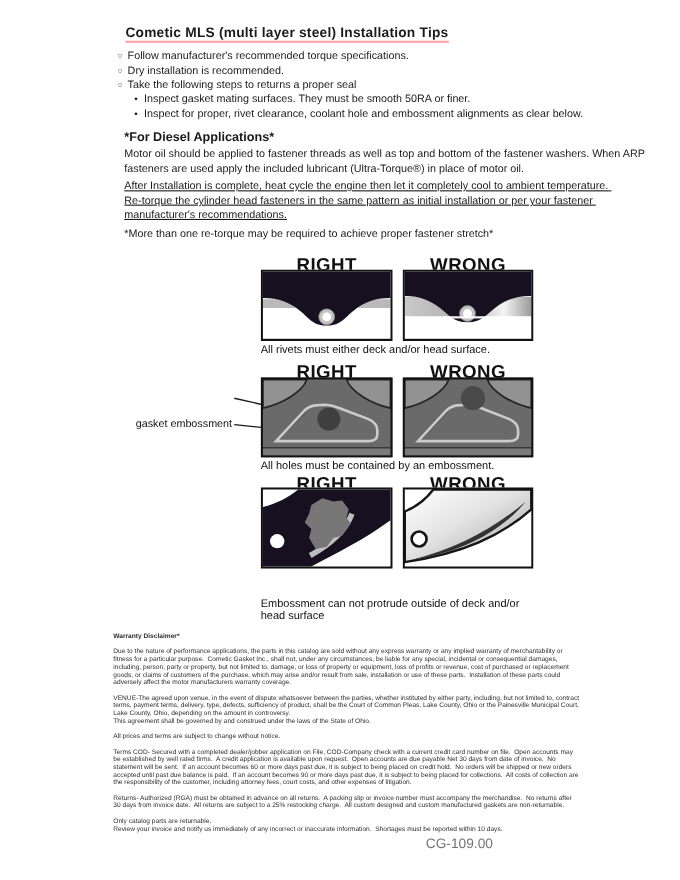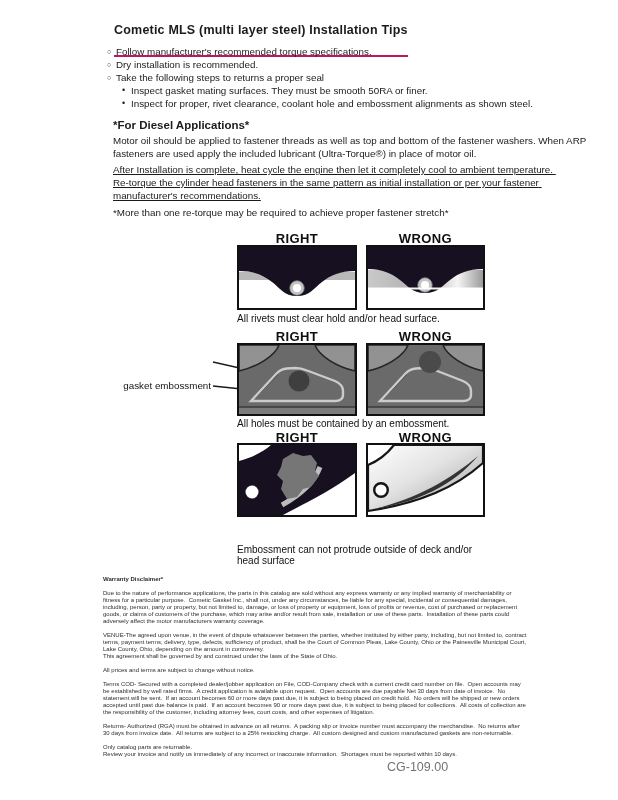--- a/index.html
+++ b/index.html
@@ -4,33 +4,33 @@
 <style>
   * { margin:0; padding:0; box-sizing:border-box; }
   html,body { background:#ffffff; }
   .page {
     position:relative; width:618px; height:800px; background:#fff;
     font-family:"Liberation Sans", sans-serif; color:#1b1b1b; overflow:hidden;
   }
   .abs { position:absolute; }
   .title {
     left:114px; top:23px; font-size:12.5px; font-weight:bold;
-    border-bottom:2px solid #be185d; padding-bottom:18px; letter-spacing:.2px;
+    border-bottom:2px solid #fca5a5; padding-bottom:0; letter-spacing:.2px;
   }
   .bullets { left:107px; top:45px; font-size:9.8px; line-height:13px; }
   .bullet-row { display:flex; align-items:flex-start; }
   .bullet-glyph { width:9px; font-size:7px; line-height:13px; flex:0 0 9px; }
   .sub { margin-left:15px; }
   .sub .bullet-glyph { font-size:9px; }
   .section-heading { left:113px; top:119px; font-size:11.5px; font-weight:bold; }
   .para { font-size:9.8px; line-height:13px; white-space:pre-wrap; }
   .p1 { left:113px; top:134px; width:478px; }
   .p2 { left:113px; top:163px; width:455px;text-decoration:underline; }
   .note { left:113px; top:206px; width:478px; }
-  .dg-header { font-size:13px; font-weight:bold; text-align:center; letter-spacing:.4px; color:#101010; }
+  .dg-header { font-size:17px; font-weight:bold; text-align:center; letter-spacing:.4px; color:#101010; }
   .caption { font-size:10px; color:#101010; line-height:11px; }
   .panel { display:block; }
   .warranty { left:103px; top:576px; width:424px; font-size:6px; line-height:7px; color:#2e2e2e; }
   .warranty .w-head { font-weight:bold; margin-bottom:7px; }
   .warranty .w-para { white-space:pre-wrap; margin-bottom:7px; }
   .warranty .w-line { white-space:pre-wrap; }
   .footer-code { left:387px; top:760px; font-size:12.5px; color:#737373; }
   .dg-label { font-size:9.8px; line-height:11px; text-align:right; width:123px; color:#141414; }
 </style>
 </head>
@@ -52,21 +52,21 @@
     <div class="bullet-row">
       <span class="bullet-glyph">○</span>
       <span>Take the following steps to returns a proper seal</span>
     </div>
     <div class="bullet-row sub">
       <span class="bullet-glyph">•</span>
       <span>Inspect gasket mating surfaces.  They must be smooth 50RA or finer.</span>
     </div>
     <div class="bullet-row sub">
       <span class="bullet-glyph">•</span>
-      <span>Inspect for proper, rivet clearance, coolant hole and embossment alignments as shown steel.</span>
+      <span>Inspect for proper, rivet clearance, coolant hole and embossment alignments as clear below.</span>
     </div>
   </div>
 
   <div class="abs section-heading">*For Diesel Applications*</div>
   <div class="abs para p1">Motor oil should be applied to fastener threads as well as top and bottom of the fastener washers. When ARP fasteners are used apply the included lubricant (Ultra-Torque®) in place of motor oil.</div>
   <div class="abs para p2">After Installation is complete, heat cycle the engine then let it completely cool to ambient temperature. Re-torque the cylinder head fasteners in the same pattern as initial installation or per your fastener manufacturer's recommendations.</div>
   <div class="abs para note">*More than one re-torque may be required to achieve proper fastener stretch*</div>
 
   <div class="abs dg-header" style="left:237px; top:231px; width:120px;">RIGHT</div>
   <div class="abs dg-header" style="left:366px; top:231px; width:119px;">WRONG</div>
@@ -91,21 +91,21 @@
     </defs>
     <rect width="119" height="65" fill="#ffffff"></rect>
     <rect x="2" y="25" width="115" height="18" fill="url(#g1)"></rect>
     <path d="M2,2 H117 V24 C102,24 93,28 84,35 C76,41 72,48 59,48 C46,48 42,41 34,35 C25,28 16,24 2,24 Z" fill="#171020"></path>
     <circle cx="59" cy="40" r="7.2" fill="#c4c4c4" stroke="#8a8a8a" stroke-width="0.8"></circle>
     <circle cx="59" cy="40" r="4" fill="#ffffff"></circle>
     <rect x="2" y="42.5" width="115" height="2" fill="#ffffff" opacity="0.95"></rect>
     <rect x="1" y="1" width="117" height="63" fill="none" stroke="#111111" stroke-width="2"></rect>
   </svg>
 
-  <div class="abs caption" style="left:237px; top:313px;">All rivets must clear hold and/or head surface.</div>
+  <div class="abs caption" style="left:237px; top:313px;">All rivets must either deck and/or head surface.</div>
 
   <div class="abs dg-header" style="left:237px; top:329px; width:120px;">RIGHT</div>
   <div class="abs dg-header" style="left:366px; top:329px; width:119px;">WRONG</div>
 
   <div class="abs dg-label" style="left:88px; top:380px;">gasket embossment</div>
 
   <svg class="abs" style="left:210px; top:352px;" width="95" height="45" viewBox="0 0 95 45">
     <line x1="3" y1="10" x2="78" y2="27" stroke="#1a1a1a" stroke-width="1.3"></line>
     <line x1="3" y1="34" x2="51" y2="39" stroke="#1a1a1a" stroke-width="1.3"></line>
   </svg>

